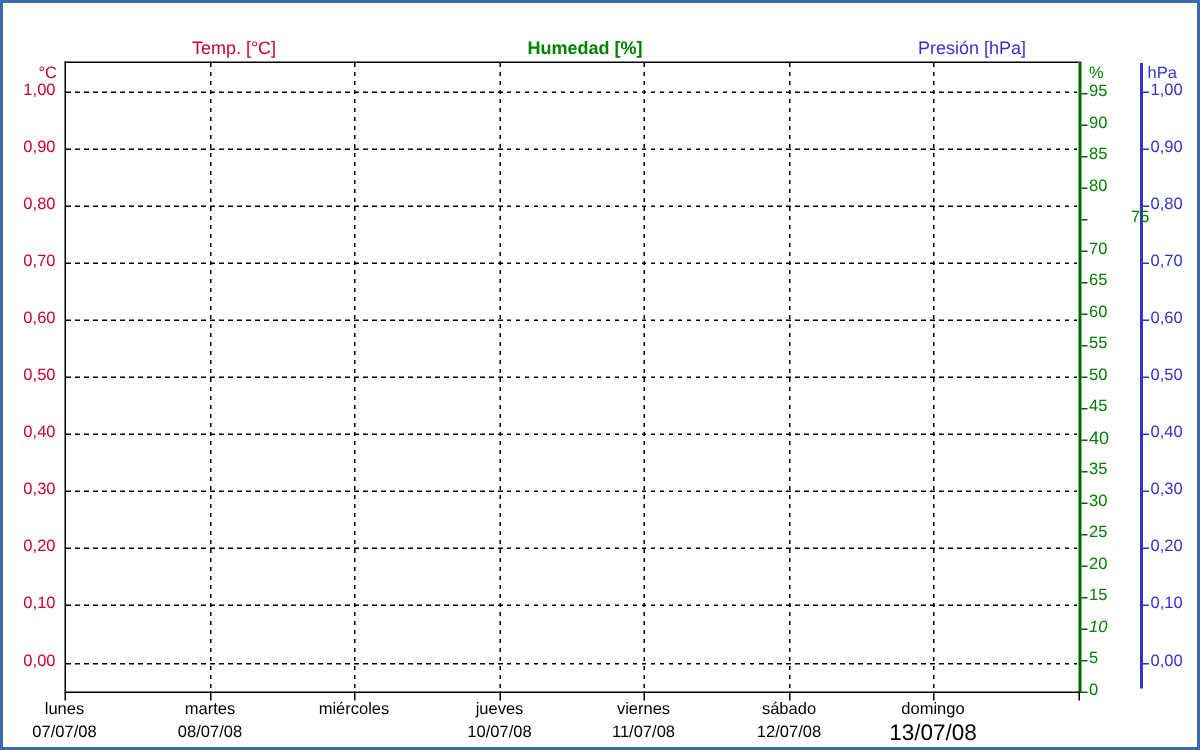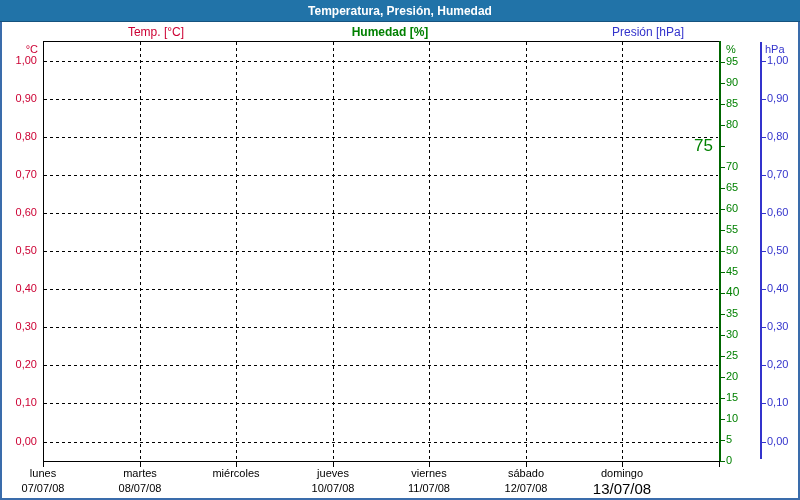--- a/index.html
+++ b/index.html
@@ -8,23 +8,20 @@
   #titlebar{position:absolute;left:0;top:0;width:100%;height:21px;display:flex;align-items:center;justify-content:center;}
   #titlebar span{color:#ffffff;font-size:12px;font-weight:bold;white-space:nowrap;}
   .legend-item{position:absolute;top:25px;font-size:12px;transform:translateX(-50%);white-space:nowrap;}
   .unit-label{position:absolute;font-size:11px;line-height:13px;white-space:nowrap;}
   .abs{position:absolute;}
 </style>
 </head>
 <body>
 
 <div id="win" style="box-shadow: rgb(58, 108, 171) 0px 0px 0px 2px inset;">
-  <div id="titlebar" style="background: rgb(33, 115, 168); border-bottom: 1px solid rgb(21, 82, 126);">
-    <span>Temperatura, Presión, Humedad</span>
-  </div>
 
   <span class="legend-item" style="left: 156px; color: rgb(204, 0, 51);">Temp. [°C]</span>
   <span class="legend-item" style="left: 390px; color: rgb(0, 128, 0); font-weight: bold;">Humedad [%]</span>
   <span class="legend-item" style="left: 648px; color: rgb(51, 51, 204);">Presión [hPa]</span>
 
   <span class="unit-label" style="left: 2px; top: 43px; width: 36px; text-align: right; color: rgb(204, 0, 51);">°C</span>
   <span class="unit-label" style="left: 726px; top: 43px; color: rgb(0, 128, 0);">%</span>
   <span class="unit-label" style="left: 765px; top: 43px; color: rgb(51, 51, 204);">hPa</span>
 
   <div id="layer">
@@ -85,21 +82,21 @@
       <div class="abs" style="left: 622px; top: 42px; width: 1px; height: 418px; background: repeating-linear-gradient(rgb(0, 0, 0) 0px, rgb(0, 0, 0) 3px, transparent 3px, transparent 6px);"></div>
       <div class="abs" style="left: 721px; top: 62px; width: 4px; height: 1px; background: rgb(0, 102, 0);"></div>
       <div class="abs" style="left: 726px; top: 55px; width: 24px; font-size: 11px; line-height: 13px; white-space: nowrap; color: rgb(0, 128, 0);">95</div>
       <div class="abs" style="left: 721px; top: 83px; width: 4px; height: 1px; background: rgb(0, 102, 0);"></div>
       <div class="abs" style="left: 726px; top: 76px; width: 24px; font-size: 11px; line-height: 13px; white-space: nowrap; color: rgb(0, 128, 0);">90</div>
       <div class="abs" style="left: 721px; top: 104px; width: 4px; height: 1px; background: rgb(0, 102, 0);"></div>
       <div class="abs" style="left: 726px; top: 97px; width: 24px; font-size: 11px; line-height: 13px; white-space: nowrap; color: rgb(0, 128, 0);">85</div>
       <div class="abs" style="left: 721px; top: 125px; width: 4px; height: 1px; background: rgb(0, 102, 0);"></div>
       <div class="abs" style="left: 726px; top: 118px; width: 24px; font-size: 11px; line-height: 13px; white-space: nowrap; color: rgb(0, 128, 0);">80</div>
       <div class="abs" style="left: 721px; top: 146px; width: 4px; height: 1px; background: rgb(0, 102, 0);"></div>
-      <div class="abs" style="left: 694px; top: 139px; width: 24px; font-size: 17px; line-height: 13px; white-space: nowrap; color: rgb(0, 128, 0);">75</div>
+      <div class="abs" style="left: 754px; top: 139px; width: 24px; font-size: 11px; line-height: 13px; white-space: nowrap; color: rgb(0, 128, 0);">75</div>
       <div class="abs" style="left: 721px; top: 167px; width: 4px; height: 1px; background: rgb(0, 102, 0);"></div>
       <div class="abs" style="left: 726px; top: 160px; width: 24px; font-size: 11px; line-height: 13px; white-space: nowrap; color: rgb(0, 128, 0);">70</div>
       <div class="abs" style="left: 721px; top: 188px; width: 4px; height: 1px; background: rgb(0, 102, 0);"></div>
       <div class="abs" style="left: 726px; top: 181px; width: 24px; font-size: 11px; line-height: 13px; white-space: nowrap; color: rgb(0, 128, 0);">65</div>
       <div class="abs" style="left: 721px; top: 209px; width: 4px; height: 1px; background: rgb(0, 102, 0);"></div>
       <div class="abs" style="left: 726px; top: 202px; width: 24px; font-size: 11px; line-height: 13px; white-space: nowrap; color: rgb(0, 128, 0);">60</div>
       <div class="abs" style="left: 721px; top: 230px; width: 4px; height: 1px; background: rgb(0, 102, 0);"></div>
       <div class="abs" style="left: 726px; top: 223px; width: 24px; font-size: 11px; line-height: 13px; white-space: nowrap; color: rgb(0, 128, 0);">55</div>
       <div class="abs" style="left: 721px; top: 251px; width: 4px; height: 1px; background: rgb(0, 102, 0);"></div>
       <div class="abs" style="left: 726px; top: 244px; width: 24px; font-size: 11px; line-height: 13px; white-space: nowrap; color: rgb(0, 128, 0);">50</div>
@@ -111,21 +108,21 @@
       <div class="abs" style="left: 726px; top: 307px; width: 24px; font-size: 11px; line-height: 13px; white-space: nowrap; color: rgb(0, 128, 0);">35</div>
       <div class="abs" style="left: 721px; top: 335px; width: 4px; height: 1px; background: rgb(0, 102, 0);"></div>
       <div class="abs" style="left: 726px; top: 328px; width: 24px; font-size: 11px; line-height: 13px; white-space: nowrap; color: rgb(0, 128, 0);">30</div>
       <div class="abs" style="left: 721px; top: 356px; width: 4px; height: 1px; background: rgb(0, 102, 0);"></div>
       <div class="abs" style="left: 726px; top: 349px; width: 24px; font-size: 11px; line-height: 13px; white-space: nowrap; color: rgb(0, 128, 0);">25</div>
       <div class="abs" style="left: 721px; top: 377px; width: 4px; height: 1px; background: rgb(0, 102, 0);"></div>
       <div class="abs" style="left: 726px; top: 370px; width: 24px; font-size: 11px; line-height: 13px; white-space: nowrap; color: rgb(0, 128, 0);">20</div>
       <div class="abs" style="left: 721px; top: 398px; width: 4px; height: 1px; background: rgb(0, 102, 0);"></div>
       <div class="abs" style="left: 726px; top: 391px; width: 24px; font-size: 11px; line-height: 13px; white-space: nowrap; color: rgb(0, 128, 0);">15</div>
       <div class="abs" style="left: 721px; top: 419px; width: 4px; height: 1px; background: rgb(0, 102, 0);"></div>
-      <div class="abs" style="left: 726px; top: 412px; width: 24px; font-size: 11px; line-height: 13px; white-space: nowrap; color: rgb(0, 128, 0);">10</div>
+      <div class="abs" style="left: 726px; top: 412px; width: 24px; font-size: 11px; line-height: 13px; white-space: nowrap; color: rgb(0, 128, 0); font-style: italic;">10</div>
       <div class="abs" style="left: 721px; top: 440px; width: 4px; height: 1px; background: rgb(0, 102, 0);"></div>
       <div class="abs" style="left: 726px; top: 433px; width: 24px; font-size: 11px; line-height: 13px; white-space: nowrap; color: rgb(0, 128, 0);">5</div>
       <div class="abs" style="left: 721px; top: 461px; width: 4px; height: 1px; background: rgb(0, 102, 0);"></div>
       <div class="abs" style="left: 726px; top: 454px; width: 24px; font-size: 11px; line-height: 13px; white-space: nowrap; color: rgb(0, 128, 0);">0</div>
       <div class="abs" style="left: 43px; top: 461px; width: 1px; height: 6px; background: rgb(0, 0, 0);"></div>
       <div class="abs" style="left: 140px; top: 461px; width: 1px; height: 6px; background: rgb(0, 0, 0);"></div>
       <div class="abs" style="left: 236px; top: 461px; width: 1px; height: 6px; background: rgb(0, 0, 0);"></div>
       <div class="abs" style="left: 333px; top: 461px; width: 1px; height: 6px; background: rgb(0, 0, 0);"></div>
       <div class="abs" style="left: 429px; top: 461px; width: 1px; height: 6px; background: rgb(0, 0, 0);"></div>
       <div class="abs" style="left: 526px; top: 461px; width: 1px; height: 6px; background: rgb(0, 0, 0);"></div>

